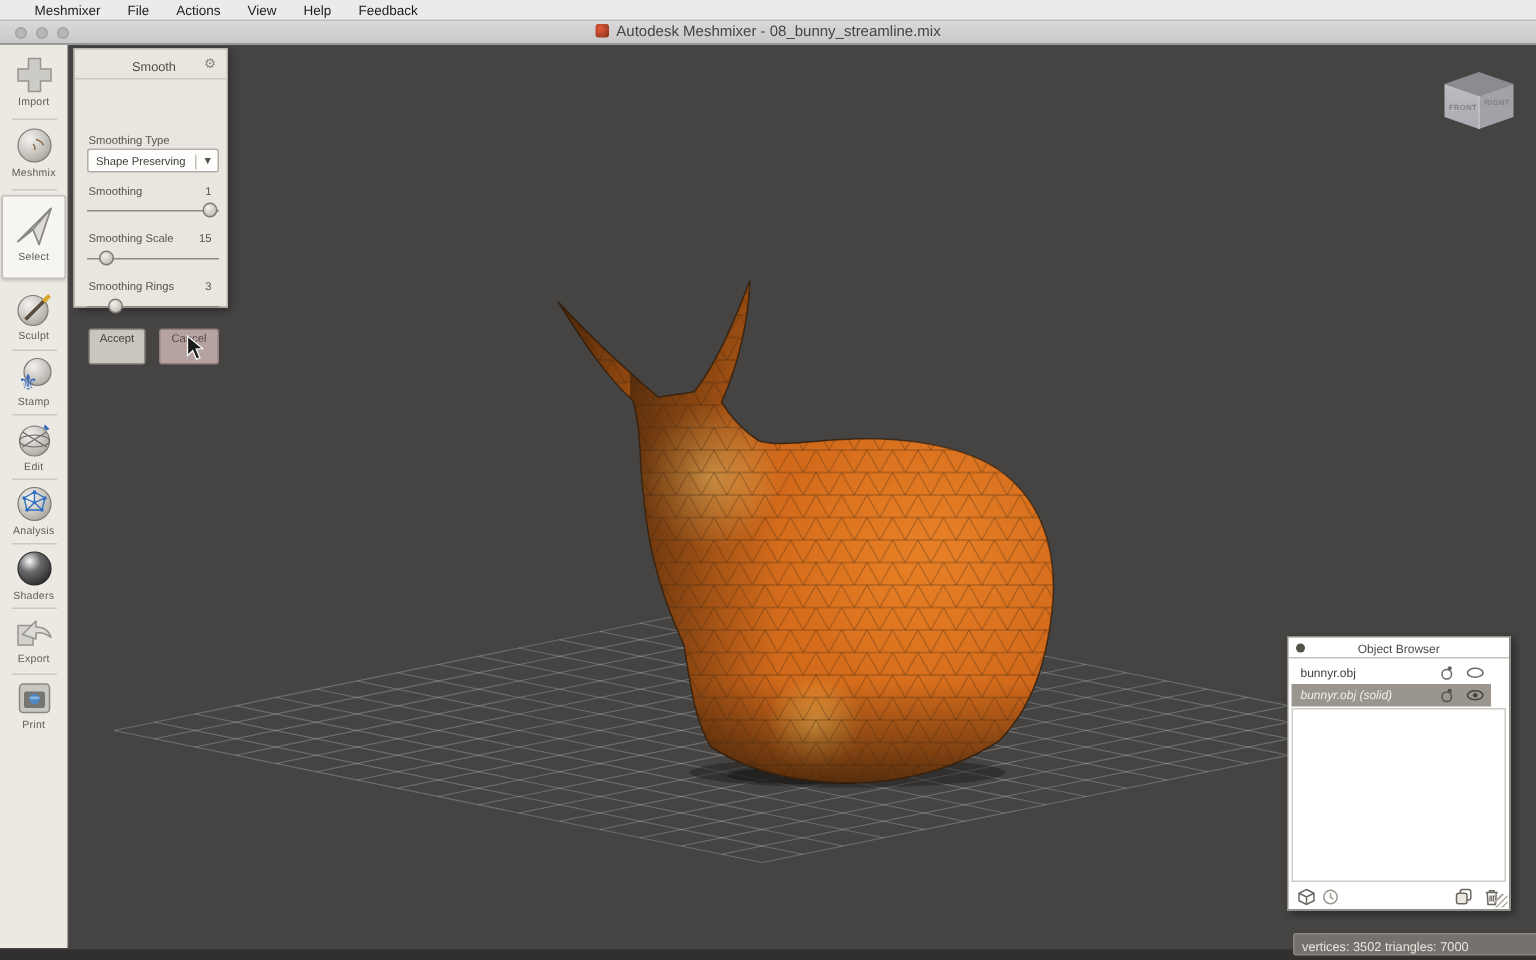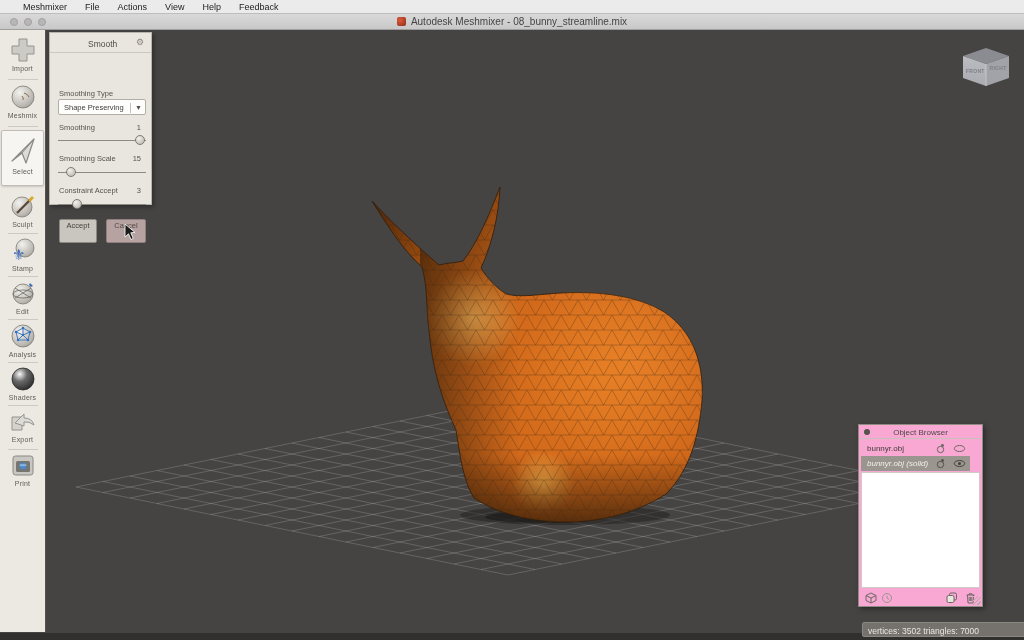--- a/index.html
+++ b/index.html
@@ -60,22 +60,22 @@
   #btn-accept { left:9px; width:38px; background:#c9c5bf; border:1px solid #8d8983; color:#45423e; }
   #btn-cancel { left:56px; width:40px; background:#b5a2a1; border:1px solid #8f807f; color:#554745; }
   #cursor { position:absolute; left:74px; top:190px; z-index:60; }
 
   
   #viewport { position:absolute; left:46px; top:30px; width:978px; height:610px; background:#464443; }
   #vp-svg { position:absolute; left:0; top:0; }
   #bottomstrip { position:absolute; left:0; bottom:0; width:1024px; height:7px; background:#32302f; z-index:41; }
 
   
-  #objbrowser { position:absolute; left:858px; top:424px; width:125px; height:183px;
-    background:#f9a8d4; border:1px solid #8f8c86; box-shadow:2px 2px 5px rgba(0,0,0,.4);
+  #objbrowser { position:absolute; left:858px; top:424px; width:149px; height:183px;
+    background:#ffffff; border:1px solid #8f8c86; box-shadow:2px 2px 5px rgba(0,0,0,.4);
     z-index:44; }
   #objbrowser .obhdr { position:absolute; left:0; top:0; right:0; height:14px; border-bottom:1px solid #c6c2bb; }
   #objbrowser .obdot { position:absolute; left:5px; top:4px; width:6px; height:6px; border-radius:50%;
     background:#55524d; }
   #objbrowser .obtitle { position:absolute; left:0; right:0; top:3px; text-align:center;
     font-size:8px; color:#4d4a46; }
   .obrow { position:absolute; left:2px; right:12px; height:15px; font-size:8px; color:#3f3d39;text-align:center; }
   .obrow .rname { position:absolute; left:6px; top:3px; }
   .obrow.selected { background:#9a958e; color:#f2efe9;font-style:italic; }
   .obrow .ricons { position:absolute; right:4px; top:2px; display:flex; gap:7px; }
@@ -370,21 +370,21 @@
       <div class="knob" style="left: 93%;"></div>
     </div>
 
     <span class="lbl" style="top:121px">Smoothing Scale</span>
     <span class="val" style="top:121px">15</span>
     <div class="slider" style="top:134px">
       <div class="track"></div>
       <div class="knob" style="left: 15%;"></div>
     </div>
 
-    <span class="lbl" style="top:153px">Constraint Accept</span>
+    <span class="lbl" style="top:153px">Smoothing Rings</span>
     <span class="val" style="top:153px">3</span>
     <div class="slider" style="top:166px">
       <div class="track"></div>
       <div class="knob" style="left: 22%;"></div>
     </div>
 
     <div class="pbtn" id="btn-accept">Accept</div>
     <div class="pbtn" id="btn-cancel">Cancel</div>
 
     <svg id="cursor" width="13" height="18" viewBox="0 0 13 18">

